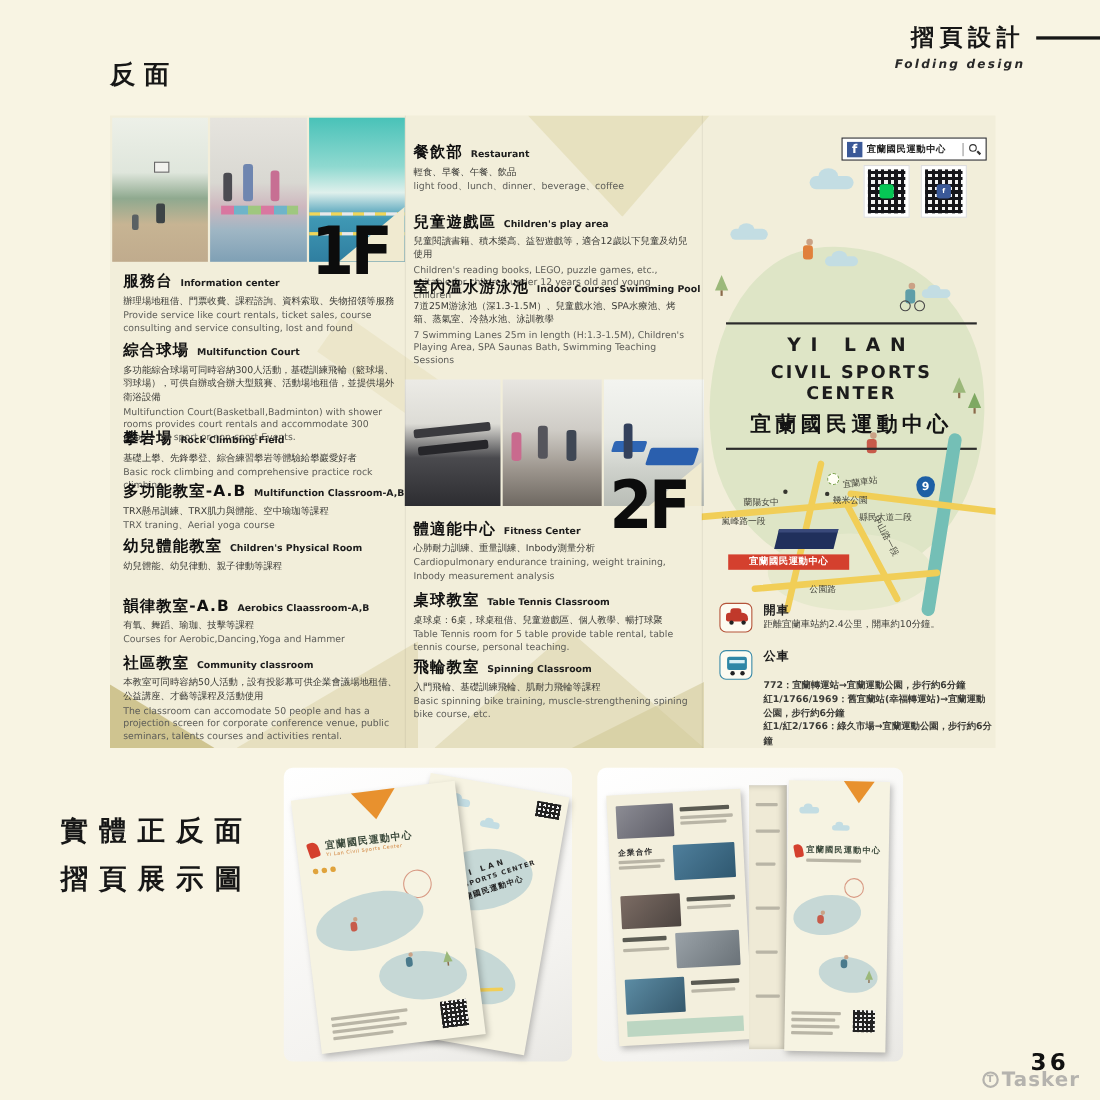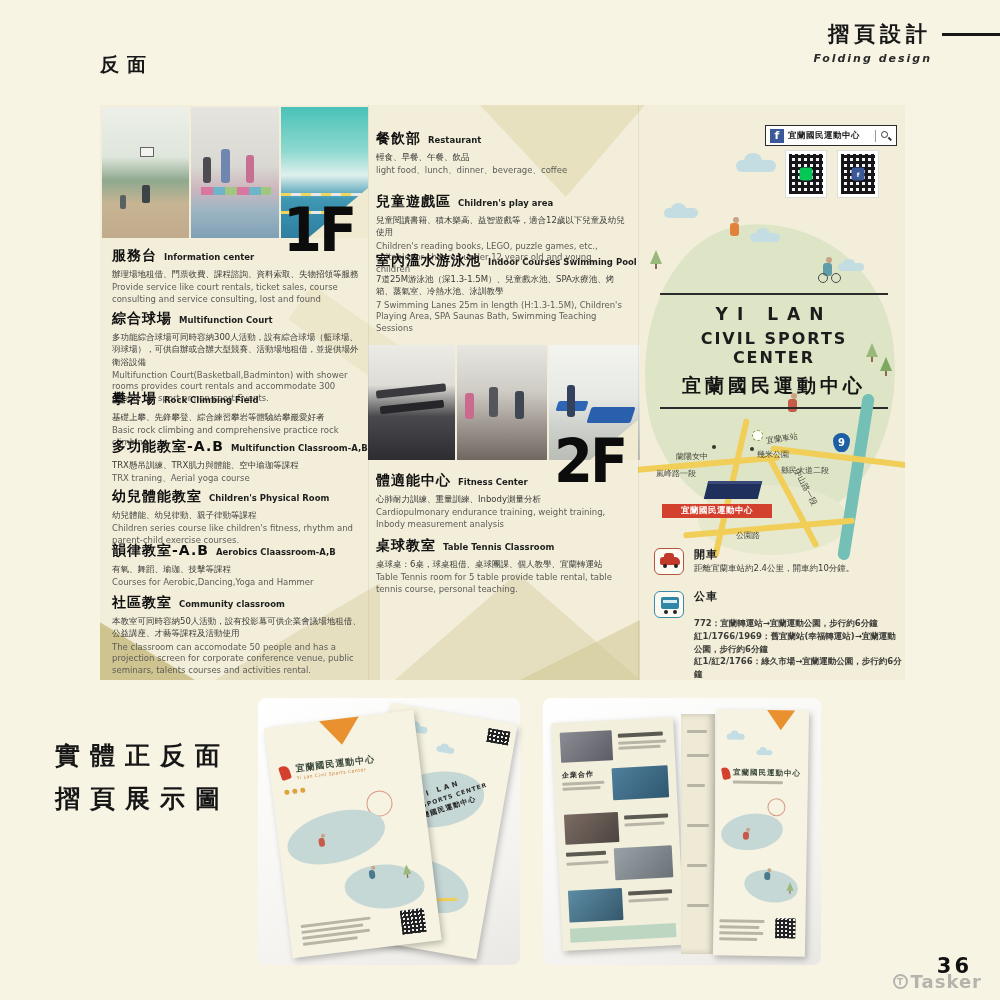--- a/index.html
+++ b/index.html
@@ -9,21 +9,21 @@
 
   .serif { font-family:"DejaVu Serif","Liberation Serif",serif; }
 
   
   #hdr { position:absolute; top:20px; right:0; text-align:right; }
   #hdr-row { display:flex; align-items:center; justify-content:flex-end; }
   #hdr-title { font-weight:700; font-size:21px; letter-spacing:5px; color:#171717; }
   #hdr-line { width:58px; height:3px; background:#171717; margin-left:10px; }
   #hdr-sub { font-size:11px; font-weight:700; font-style:italic; letter-spacing:2px; color:#2a2a2a; margin:4px 68px 0 0; }
 
-  #side-label { position:absolute; left:100px; top:52px; font-weight:700; font-size:19px; letter-spacing:8px; color:#171717; }
+  #side-label { position:absolute; left:100px; top:52px; font-weight:700; font-size:23px; letter-spacing:8px; color:#171717; }
 
   
   #brochure { position:absolute; left:100px; top:105px; width:805px; height:575px; background:#f2eeda; }
   .fold { position:absolute; top:0; width:1px; height:575px; background:rgba(0,0,0,0.06); }
   .deco { position:absolute; }
 
   .panel { position:absolute; top:0; height:575px; }
   #panel1 { left:0; width:268px; }
   #panel2 { left:268px; width:270px; }
   #panel3 { left:538px; width:267px; overflow:hidden; }
@@ -172,21 +172,21 @@
         </div>
         <div class="sec-zh">辦理場地租借、門票收費、課程諮詢、資料索取、失物招領等服務</div>
         <div class="sec-en">Provide service like court rentals, ticket sales, course consulting and service consulting, lost and found</div>
       </div>
 
       <div class="sec" style="top:205px;">
         <div class="sec-head">
           <span class="sec-title">綜合球場</span>
           <span class="sec-sub">Multifunction Court</span>
         </div>
-        <div class="sec-zh">多功能綜合球場可同時容納300人活動，設有綜合球場（籃球場、羽球場），可供自辦或合辦大型競賽、活動場地租借，並提供場外衛浴設備</div>
+        <div class="sec-zh">多功能綜合球場可同時容納300人活動，基礎訓練飛輪（籃球場、羽球場），可供自辦或合辦大型競賽、活動場地租借，並提供場外衛浴設備</div>
         <div class="sec-en">Multifunction Court(Basketball,Badminton) with shower rooms provides court rentals and accommodate 300 people for sport or non-sport Events.</div>
       </div>
 
       <div class="sec" style="top:285px;">
         <div class="sec-head">
           <span class="sec-title">攀岩場</span>
           <span class="sec-sub">Rock Climbing Field</span>
         </div>
         <div class="sec-zh">基礎上攀、先鋒攀登、綜合練習攀岩等體驗給攀巖愛好者</div>
         <div class="sec-en">Basic rock climbing and comprehensive practice rock climbing</div>
@@ -200,21 +200,20 @@
         <div class="sec-zh">TRX懸吊訓練、TRX肌力與體能、空中瑜珈等課程</div>
         <div class="sec-en">TRX traning、Aerial yoga course</div>
       </div>
 
       <div class="sec" style="top:383px;">
         <div class="sec-head">
           <span class="sec-title">幼兒體能教室</span>
           <span class="sec-sub">Children's Physical Room</span>
         </div>
         <div class="sec-zh">幼兒體能、幼兒律動、親子律動等課程</div>
-        <div class="sec-en">Children series course like children's fitness, rhythm and parent-child exercise courses.</div>
       </div>
 
       <div class="sec" style="top:437px;">
         <div class="sec-head">
           <span class="sec-title">韻律教室-A.B</span>
           <span class="sec-sub">Aerobics Claassroom-A,B</span>
         </div>
         <div class="sec-zh">有氧、舞蹈、瑜珈、技擊等課程</div>
         <div class="sec-en">Courses for Aerobic,Dancing,Yoga and Hammer</div>
       </div>
@@ -284,24 +283,32 @@
         </div>
         <div class="sec-zh">心肺耐力訓練、重量訓練、Inbody測量分析</div>
         <div class="sec-en">Cardiopulmonary endurance training, weight training, Inbody measurement analysis</div>
       </div>
 
       <div class="sec" style="left:8px;top:432px;">
         <div class="sec-head">
           <span class="sec-title">桌球教室</span>
           <span class="sec-sub">Table Tennis Classroom</span>
         </div>
-        <div class="sec-zh">桌球桌：6桌，球桌租借、桌球團課、個人教學、宜蘭轉運站</div>
+        <div class="sec-zh">桌球桌：6桌，球桌租借、兒童遊戲區、個人教學、暢打球聚</div>
         <div class="sec-en">Table Tennis room for 5 table provide table rental, table tennis course, personal teaching.</div>
       </div>
 
+      <div class="sec" style="left:8px;top:493px;">
+        <div class="sec-head">
+          <span class="sec-title">飛輪教室</span>
+          <span class="sec-sub">Spinning Classroom</span>
+        </div>
+        <div class="sec-zh">入門飛輪、基礎訓練飛輪、肌耐力飛輪等課程</div>
+        <div class="sec-en">Basic spinning bike training, muscle-strengthening spining bike course, etc.</div>
+      </div>
     </div>
 
     <div id="panel3" class="panel">
       <div id="blob1"></div>
       <div id="blob2"></div>
 
       <div class="cloud" style="left:98px;top:55px;width:40px;height:12px;"></div>
       <div class="cloud" style="left:26px;top:103px;width:34px;height:10px;"></div>
       <div class="cloud" style="left:112px;top:128px;width:30px;height:9px;"></div>
       <div class="cloud" style="left:200px;top:158px;width:26px;height:8px;"></div>

